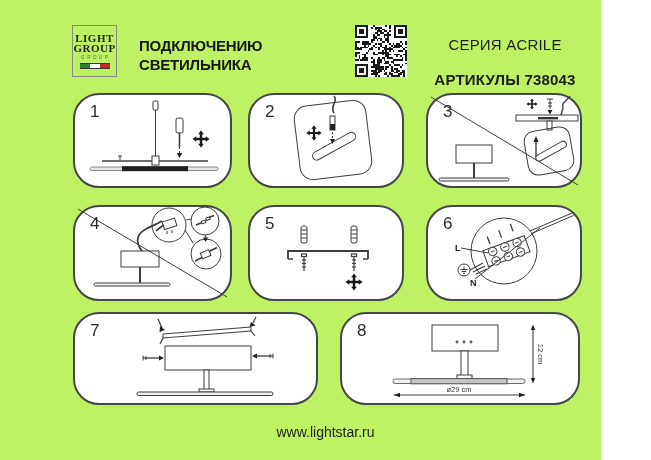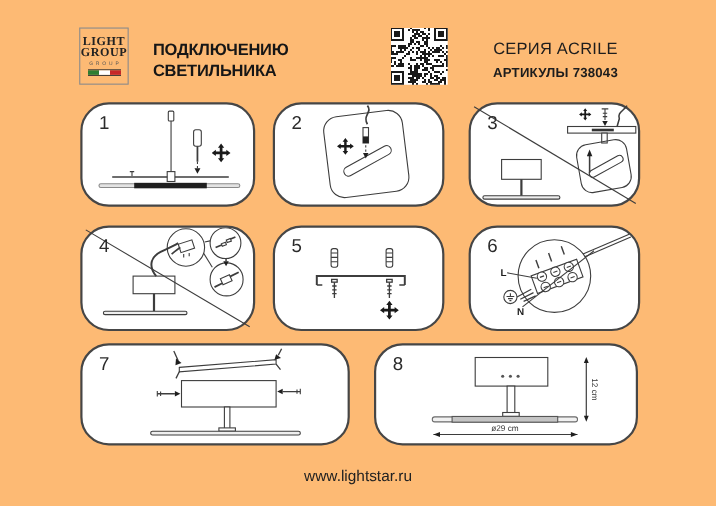--- a/index.html
+++ b/index.html
@@ -1,17 +1,17 @@
 <!DOCTYPE html>
 <html><head>
 <meta charset="utf-8">
 <style>
   html,body{margin:0;padding:0;background:#ffffff;}
   .page{
-    position:relative;width:651px;height:460px;background:#fdba74;
+    position:relative;width:601px;height:460px;background:#bef264;
     font-family:"Liberation Sans",sans-serif;color:#1d1d1d;overflow:hidden;
   }
   
   .logo-box{
     position:absolute;left:72px;top:25px;width:45px;height:52px;
     border:1px solid #8a8a8a;box-sizing:border-box;
     display:flex;flex-direction:column;align-items:center;justify-content:center;
   }
   .logo-word{font-family:"Liberation Serif",serif;font-weight:bold;font-size:11px;
     line-height:10px;letter-spacing:.5px;color:#222;}
@@ -19,21 +19,21 @@
   .logo-flag{display:flex;width:30px;height:4px;margin-top:3px;border-top:1px solid #333;border-bottom:1px solid #333;box-sizing:content-box;}
   .logo-flag span{flex:1;height:100%;}
   .doc-title{
     position:absolute;left:139px;top:36px;width:230px;
     font-size:15px;font-weight:bold;line-height:19px;color:#161616;letter-spacing:-.2px;
   }
   .qr{position:absolute;left:355px;top:25px;width:52px;height:52px;}
   .qr svg{width:100%;height:100%;}
   .series-block{position:absolute;left:425px;top:36px;width:160px;text-align:center;}
   .series-line{font-size:15px;font-weight:normal;color:#1d1d1d;letter-spacing:.2px;}
-  .articles-line{font-size:12px;font-weight:bold;color:#1d1d1d;margin-top:6px;letter-spacing:.2px;}
+  .articles-line{font-size:15px;font-weight:bold;color:#1d1d1d;margin-top:18px;letter-spacing:.2px;}
   
   .panel{
     position:absolute;border:2px solid #464646;border-radius:26px;background:#fff;box-sizing:border-box;
   }
   .panel .step-num{
     position:absolute;left:15px;top:7px;font-size:17px;color:#2b2b2b;z-index:2;
   }
   .panel svg{position:absolute;left:0;top:0;width:100%;height:100%;}
   .p1{left:73px;top:93px;width:159px;height:95px;}
   .p2{left:248px;top:93px;width:156px;height:95px;}

